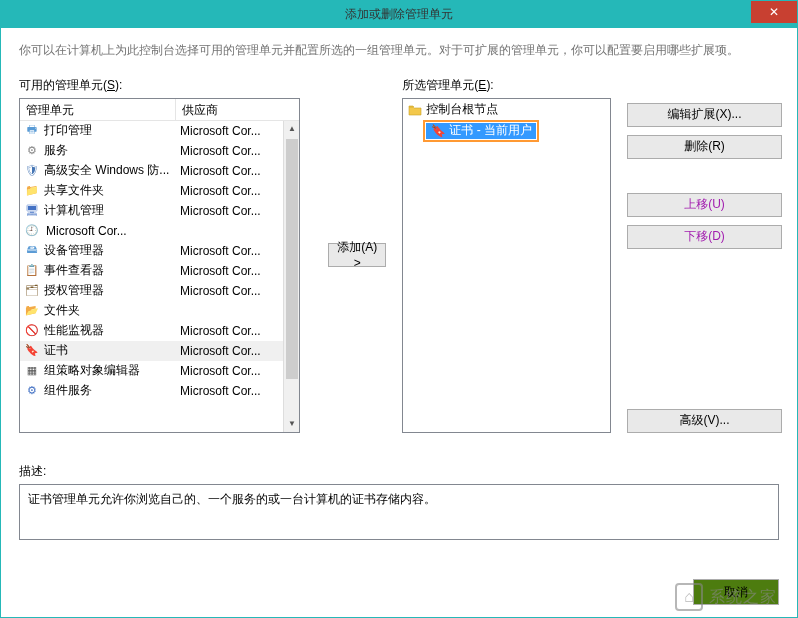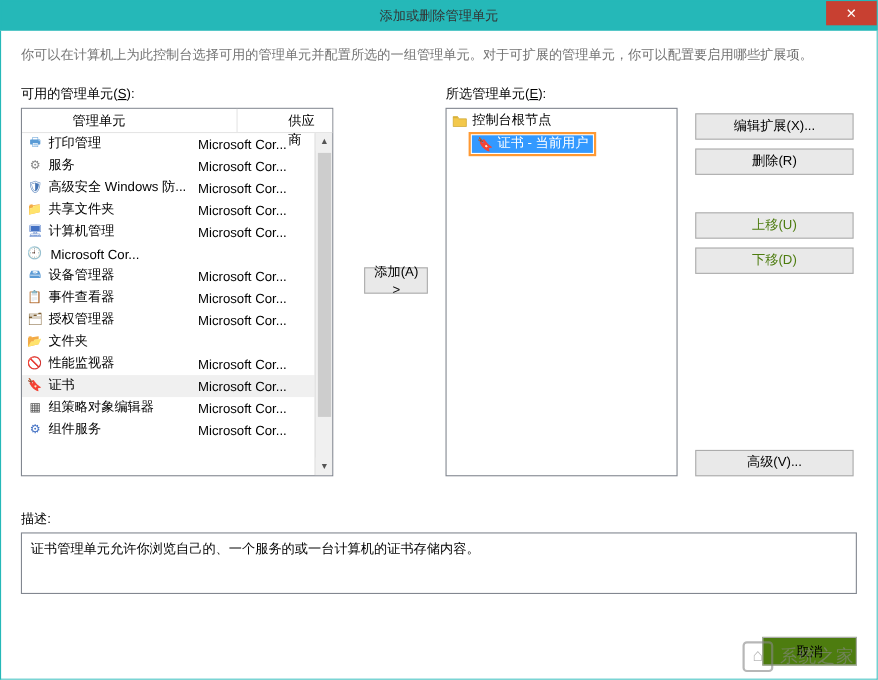--- a/index.html
+++ b/index.html
@@ -11,43 +11,43 @@
 .intro { font-size: 12px; color: #737373; margin-bottom: 18px; line-height: 1.4; }
 .cols { display: flex; gap: 16px; }
 .col-left { width: 294px; }
 .col-mid { width: 70px; display: flex; align-items: center; justify-content: center; }
 .col-tree { width: 218px; }
 .col-right { width: 152px; display: flex; flex-direction: column; gap: 8px; }
 .section-label { font-size: 12px; margin-bottom: 4px; color: #000; }
 .section-label u { text-decoration: underline; }
 .listbox { border: 1px solid #828790; height: 335px; background: #fff; position: relative; }
 .list-header { display: flex; background: #fff; border-bottom: 1px solid #e5e5e5; height: 22px; }
-.list-header-cell { padding: 3px 6px; font-size: 12px; border-right: 1px solid #e5e5e5; margin-left: 40px; }
+.list-header-cell { padding: 3px 6px; font-size: 12px; border-right: 1px solid #e5e5e5; }
 .list-header-cell:first-child { width: 156px; }
 .list-header-cell:last-child { flex: 1; border-right: none; }
 .list-body { height: 311px; overflow: hidden; position: relative; }
 .list-rows { position: absolute; left: 0; top: 0; right: 16px; }
 .list-row { display: flex; align-items: center; height: 20px; padding-left: 4px; cursor: default; }
 .list-row.selected { background: #f0f0f0; }
 .row-icon { width: 16px; height: 16px; margin-right: 4px; flex-shrink: 0; display: inline-flex; align-items: center; justify-content: center; font-size: 11px; }
 .row-name { width: 134px; font-size: 12px; white-space: nowrap; overflow: hidden; text-overflow: ellipsis; }
 .row-vendor { flex: 1; font-size: 12px; white-space: nowrap; overflow: hidden; text-overflow: ellipsis; padding-left: 2px; }
 .scrollbar { position: absolute; right: 0; top: 0; width: 16px; height: 100%; background: #f0f0f0; border-left: 1px solid #ddd; }
 .scroll-btn { height: 16px; background: #f0f0f0; display: flex; align-items: center; justify-content: center; font-size: 8px; color: #555; }
 .scroll-thumb { position: absolute; left: 2px; width: 12px; background: #cdcdcd; border-radius: 0; }
 .treebox { border: 1px solid #828790; height: 335px; background: #fff; padding: 2px; }
 .tree-root { display: flex; align-items: center; height: 18px; padding-left: 2px; }
 .tree-icon { width: 16px; height: 14px; margin-right: 3px; display: inline-flex; align-items: center; justify-content: center; }
 .tree-child { margin-left: 18px; margin-top: 1px; }
 .tree-selected { border: 2px solid #ff9933; padding: 1px; display: inline-flex; align-items: center; }
 .tree-selected-inner { background: #3399ff; color: #fff; padding: 1px 4px; display: inline-flex; align-items: center; height: 16px; }
 .btn { height: 24px; border: 1px solid #acacac; background: #e9e9e9; font-size: 12px; cursor: pointer; display: flex; align-items: center; justify-content: center; padding: 0 8px; }
-.btn.disabled { color: #4d7c0f; cursor: default; }
+.btn.disabled { color: #a21caf; cursor: default; }
 .addbtn { width: 70px; height: 24px; margin-left: 12px; }
-.rbtn { width: 144px; text-align: center; }
+.rbtn { width: 155px; text-align: center; }
 .spacer { height: 18px; }
 .advanced-gap { flex: 1; }
 .desc-section { margin-top: 30px; }
 .desc-box { border: 1px solid #828790; height: 56px; padding: 6px 8px; font-size: 12px; background: #fff; }
 .bottom-btns { position: absolute; right: 18px; bottom: 12px; display: flex; gap: 8px; }
 .ok-wrap { border: 2px solid #ff9933; padding: 1px; }
 .okbtn { width: 86px; height: 22px; border: 1px solid #707070; background: #e9e9e9; font-size: 12px; display: flex; align-items: center; justify-content: center; position: relative; }
 .cancel-btn { width: 86px; height: 26px; border: 1px solid #acacac; background: #4d7c0f; font-size: 12px; display: flex; align-items: center; justify-content: center; }
 .watermark { position: absolute; right: 20px; bottom: 6px; opacity: 0.6; display: flex; align-items: center; gap: 6px; pointer-events: none; }
 .wm-icon { width: 28px; height: 28px; border: 2px solid #888; border-radius: 4px; display: flex; align-items: center; justify-content: center; color: #888; font-size: 16px; font-weight: bold; }

